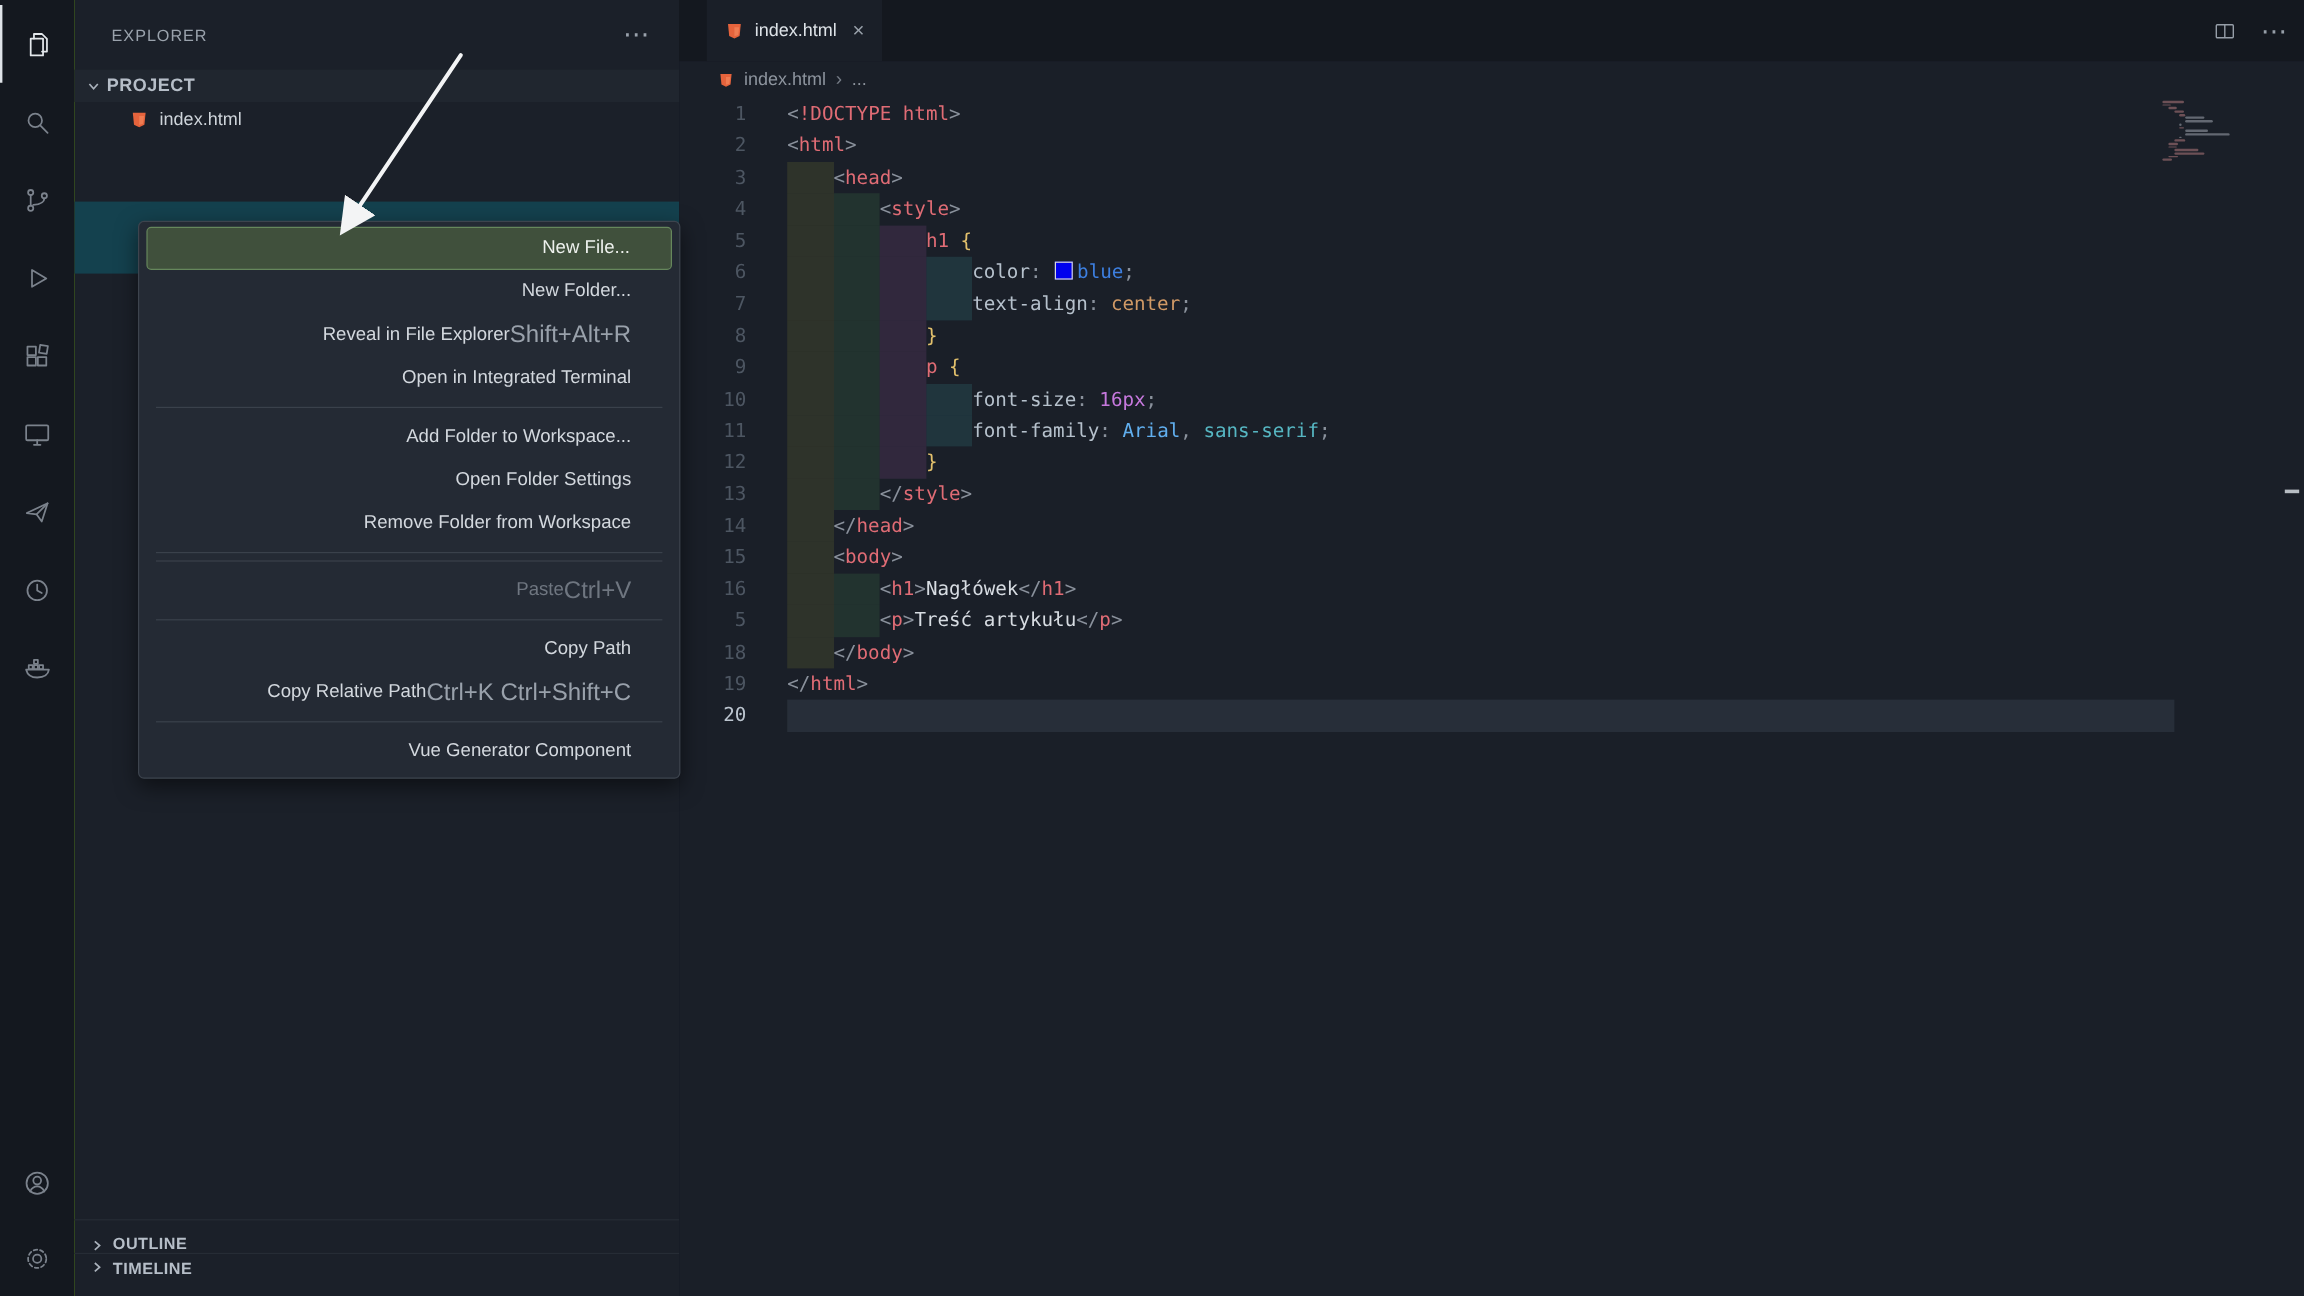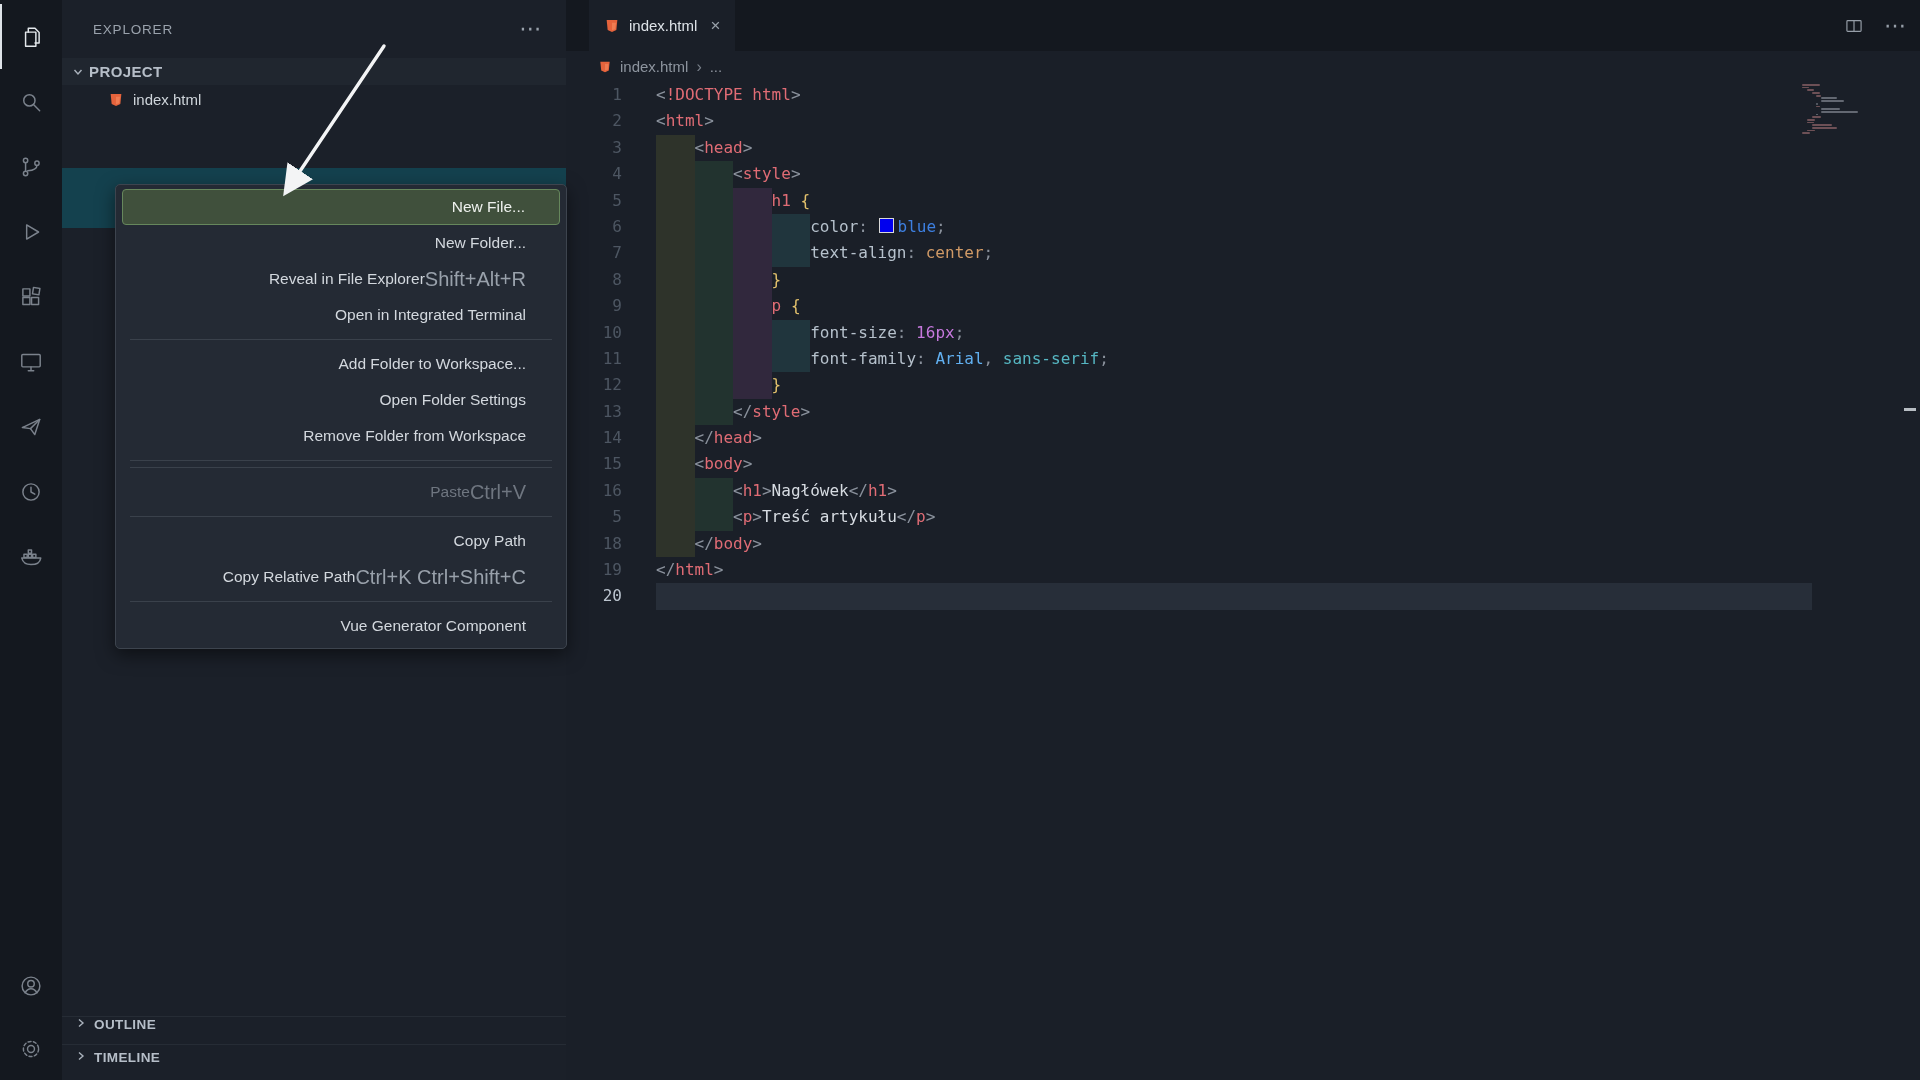--- a/index.html
+++ b/index.html
@@ -22,21 +22,21 @@
            border-right:1px solid #121720;}
   .sidebar-header{height:58px;display:flex;align-items:center;justify-content:space-between;
                   padding:0 24px 0 31px;font-size:13.5px;letter-spacing:.8px;color:#9aa2ac;}
   .sidebar-more{font-size:22px;color:#9aa2ac;cursor:pointer;line-height:1;}
   .tree-row{display:flex;align-items:center;cursor:pointer;}
   .project-row{height:27px;background:#20262f;padding-left:10px;gap:5px;
                font-weight:bold;font-size:15px;letter-spacing:.4px;color:#b6bec8;}
   .file-row{height:29px;padding-left:46px;gap:9px;font-size:15px;color:#ced4da;}
   .drop-highlight{position:absolute;left:0;right:0;top:168px;height:60px;background:#14414e;}
   .sidebar-bottom{position:absolute;left:0;right:0;bottom:0;}
-  .section-row{height:27px;display:flex;align-items:flex-start;gap:7px;padding-left:13px;
+  .section-row{height:27px;display:flex;align-items:flex-end;gap:7px;padding-left:13px;
                border-top:1px solid #262c35;font-weight:bold;font-size:13.5px;
                letter-spacing:.4px;color:#b6bec8;cursor:pointer;}
   .section-row.cut{height:30px;align-items:flex-start;padding-top:5px;}
 
   
   .context-menu{position:absolute;left:115px;top:184px;width:450px;background:#242a34;
                 border:1px solid #3d444e;border-radius:5px;box-shadow:0 6px 18px rgba(0,0,0,.5);
                 padding:4px 0;z-index:20;}
   .menu-item{height:36px;display:flex;align-items:center;justify-content:flex-end;
              padding:0 40px 0 42px;font-size:15.5px;color:#d3d8de;cursor:pointer;box-sizing:border-box;}

